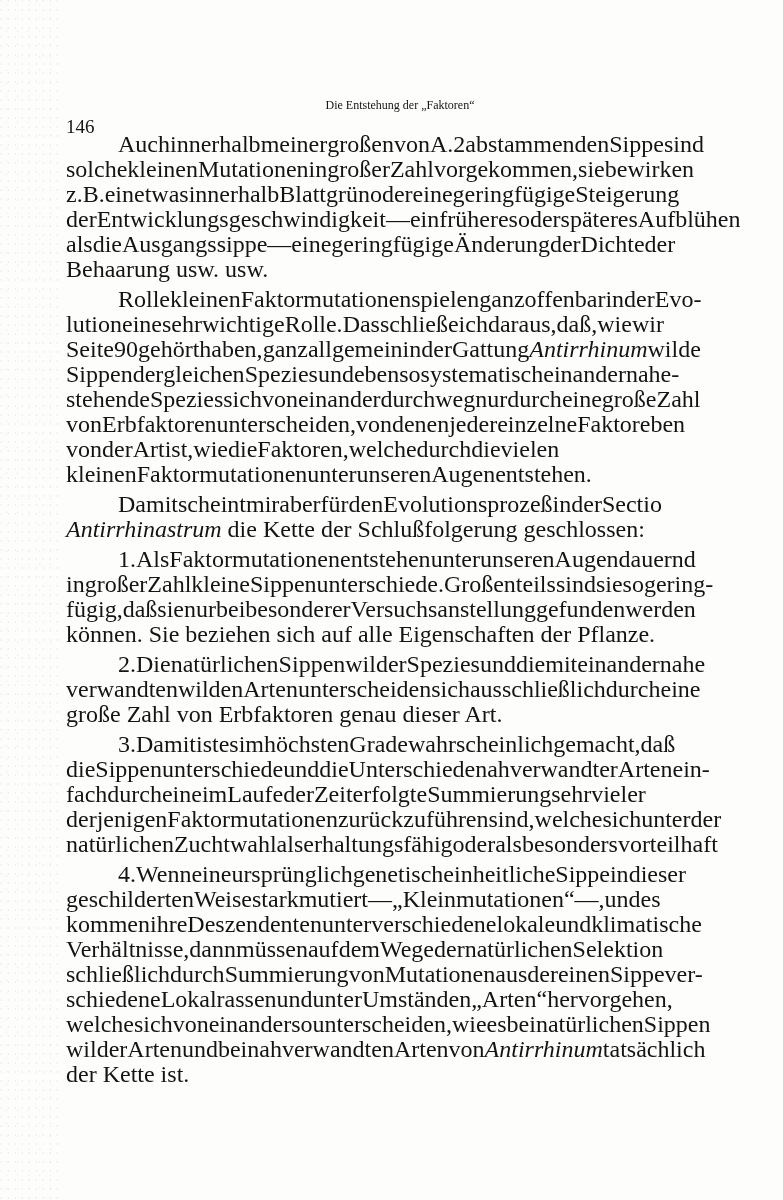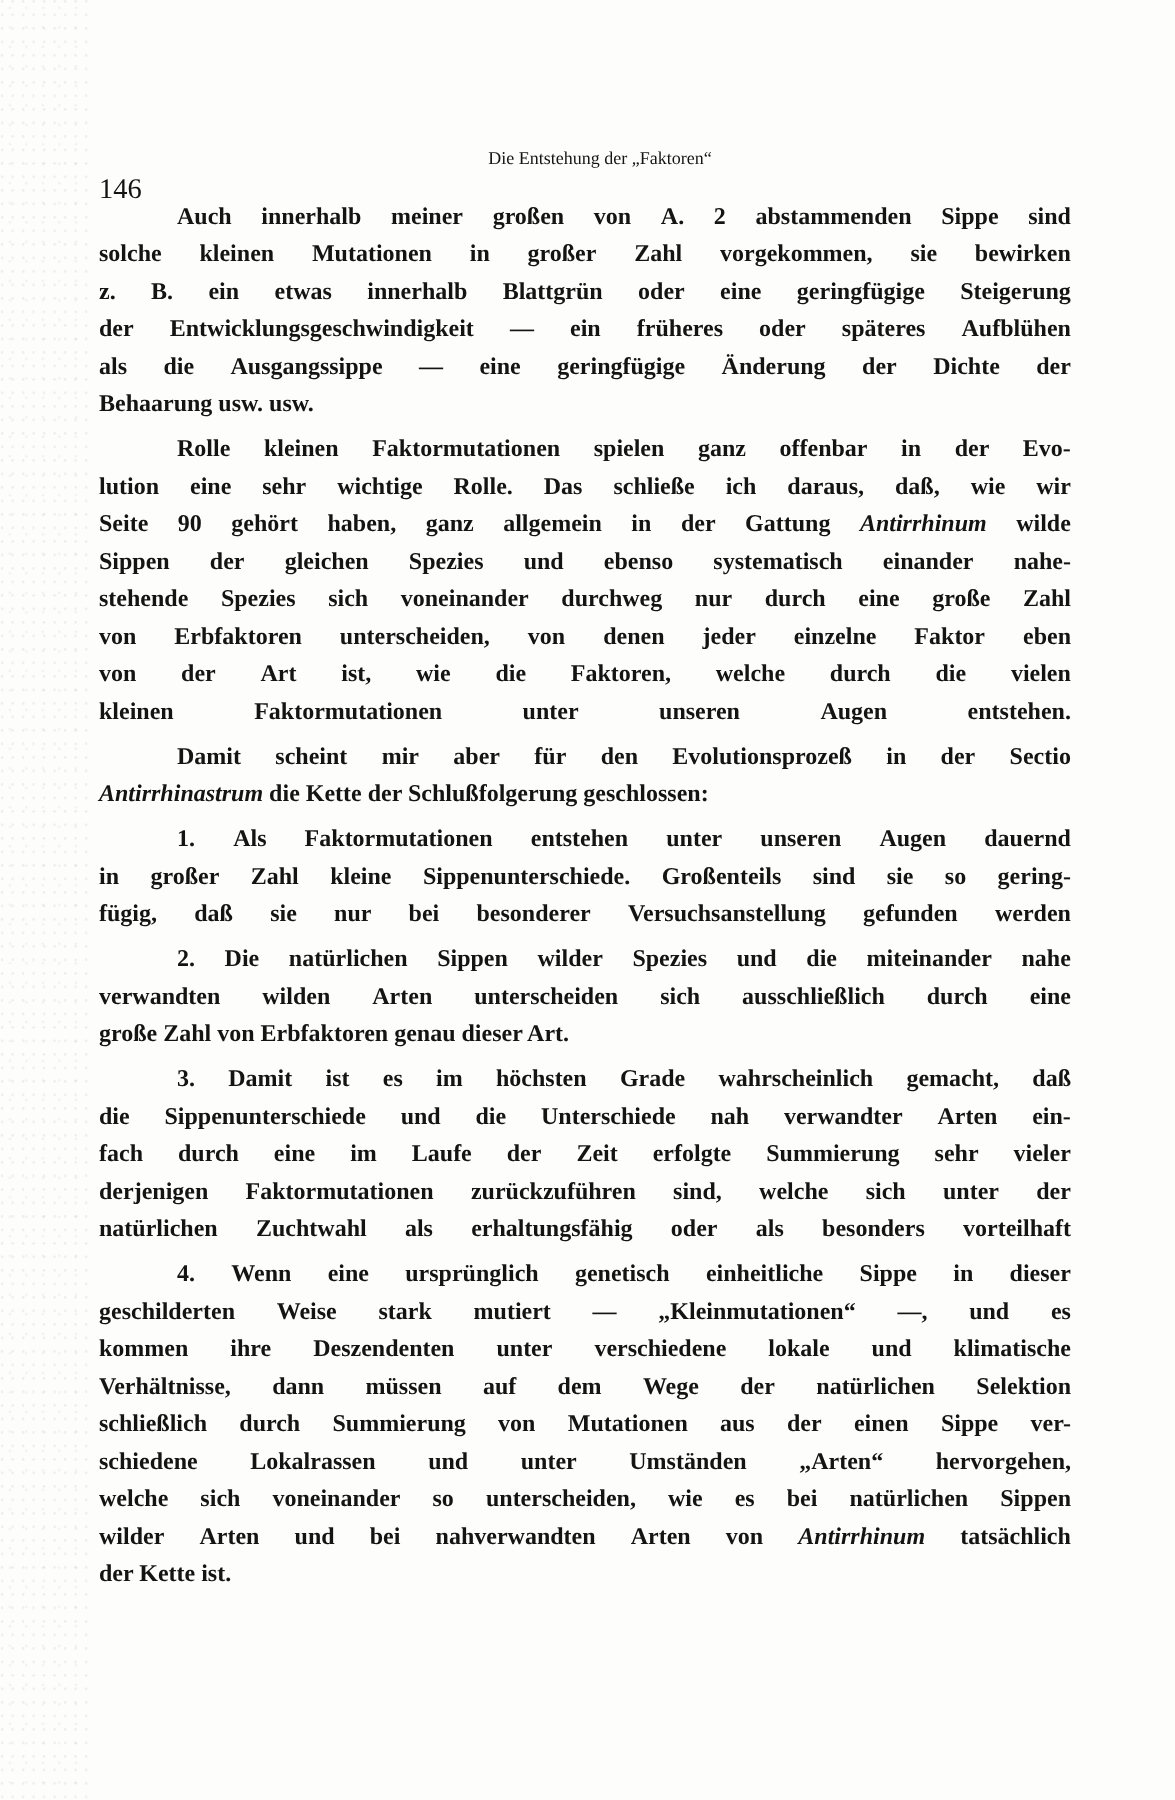--- a/index.html
+++ b/index.html
@@ -27,24 +27,24 @@
   }
   .running-title {
     position: absolute; left: 0; right: 0; top: 2px; text-align: center;
     font-size: 12px; padding-left: 20px;
   }
   .body-text {
     position: absolute; left: 66px; top: 132px; width: 648px;
   }
   .line {
     height: 25px; line-height: 25px;
-    font-size: 16px;
+    font-size: 24px;
     text-align: justify; text-align-last: justify;
     white-space: nowrap;
-    display: flex; justify-content: space-between; font-weight: bold;
+    display: flex; 
   }
   .line.last { display: block; text-align-last: left; }
   .line.indent { padding-left: 52px; }
   .gap { height: 5px; }
   .it { font-style: italic; }
 </style>
 </head>
 <body>
 
 <div class="speckle"></div>
@@ -255,20 +255,21 @@
         <span>fügig,</span>
         <span>daß</span>
         <span>sie</span>
         <span>nur</span>
         <span>bei</span>
         <span>besonderer</span>
         <span>Versuchsanstellung</span>
         <span>gefunden</span>
         <span>werden</span>
       </div>
+      <div class="line last"><span>können. Sie beziehen sich auf alle Eigenschaften der Pflanze.</span></div>
     </div>
     <div class="gap"></div>
     <div>
       <div class="line indent">
         <span>2.</span>
         <span>Die</span>
         <span>natürlichen</span>
         <span>Sippen</span>
         <span>wilder</span>
         <span>Spezies</span>

